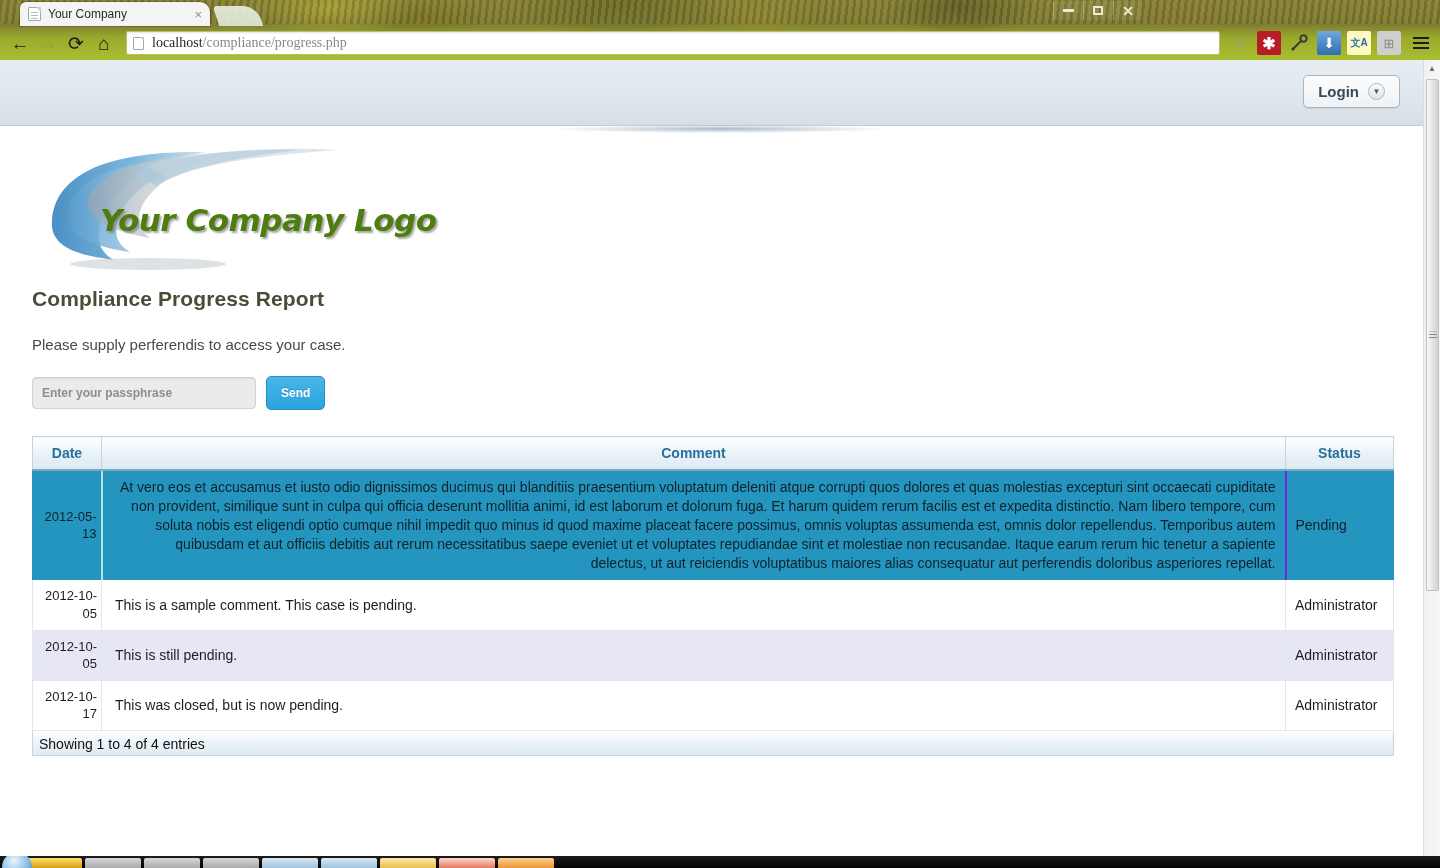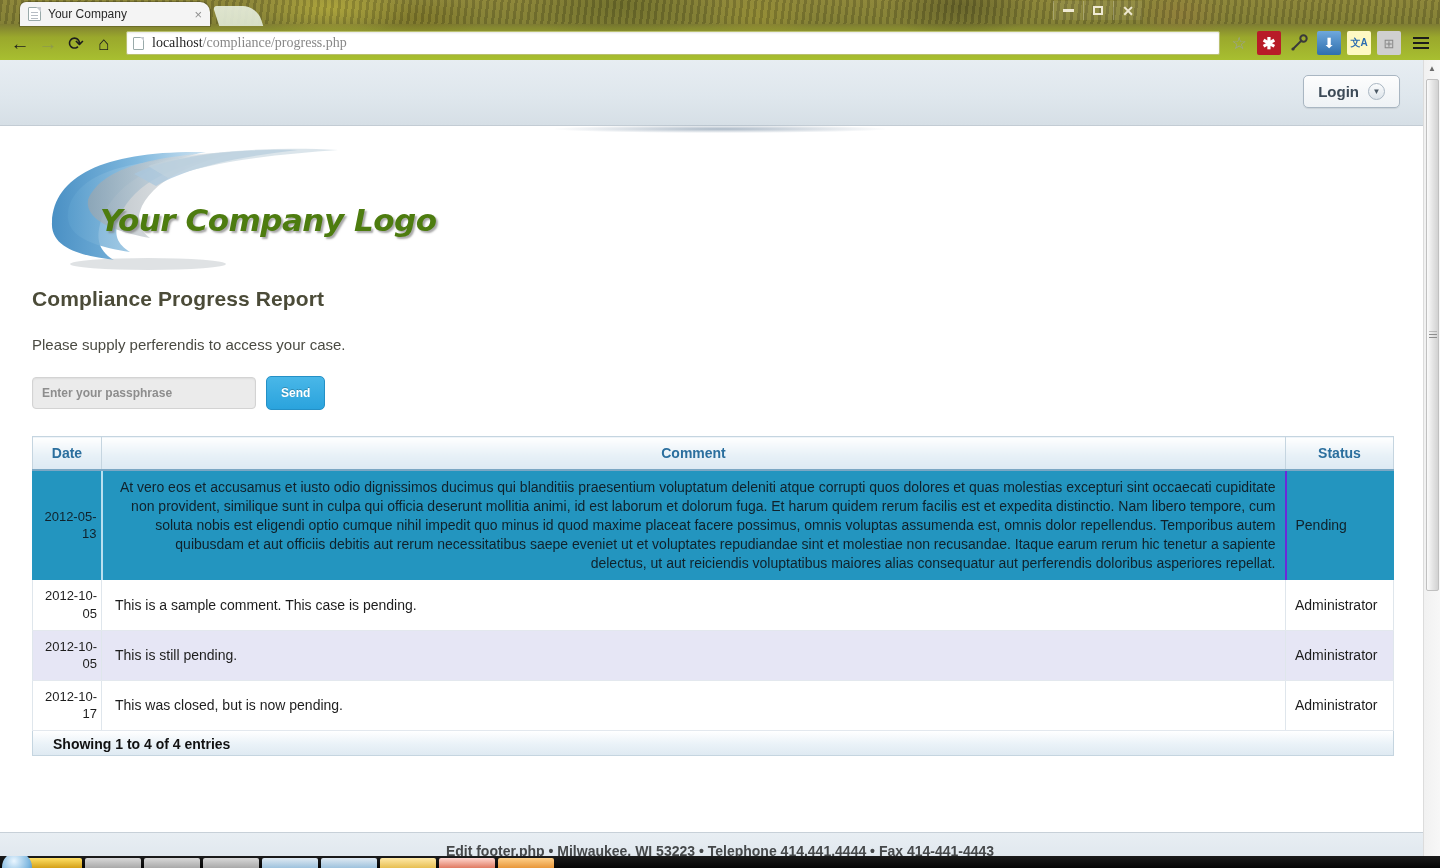--- a/index.html
+++ b/index.html
@@ -225,22 +225,22 @@
     border-bottom: 1px solid #2395bf;
   }
   tr.sel td.date { background: #2395bf; }
   tr.sel td.comment { border-left: 2px solid #b9e0f0; border-right: 2px solid #6d28d9; text-align: right; }
   tr.alt td { background: #e6e6f5; }
   tr.plain td { background: #ffffff; }
   .info-bar {
     background: linear-gradient(180deg,#ffffff 0%,#eaf2f8 55%,#dfeaf2 100%);
     border: 1px solid #c5d5e0;
     border-top: none;
-    font-size: 14px; font-weight: bold; color: #111;
-    padding: 5px 20px; height: 25px;
+    font-size: 14px; font-weight: normal; color: #111;
+    padding: 5px 6px; height: 25px;
   }
 
   
   .pagefoot {
     position: absolute; left: 0; bottom: 0; width: 1440px; height: 36px;
     background: linear-gradient(180deg,#e8eef3,#dde5ec);
     border-top: 1px solid #c7d0d8;
     display: flex; align-items: center; justify-content: center;
     font-size: 14px; font-weight: bold; color: #45484a;
   }
@@ -424,21 +424,20 @@
               <td class="comment">This was closed, but is now pending.</td>
               <td class="status">Administrator</td>
             </tr>
           </tbody>
         </table>
         <div class="info-bar">Showing 1 to 4 of 4 entries</div>
       </div>
 
     </div>
 
-    <div class="pagefoot">Edit footer.php • Milwaukee, WI 53223 • Telephone 414.441.4444 • Fax 414-441-4443</div>
   </div>
 
   <div class="vscroll">
     <div class="vs-up">▲</div>
     <div class="vs-thumb">
       <span class="vs-grip"></span>
     </div>
   </div>
 
   <div class="taskbar">

